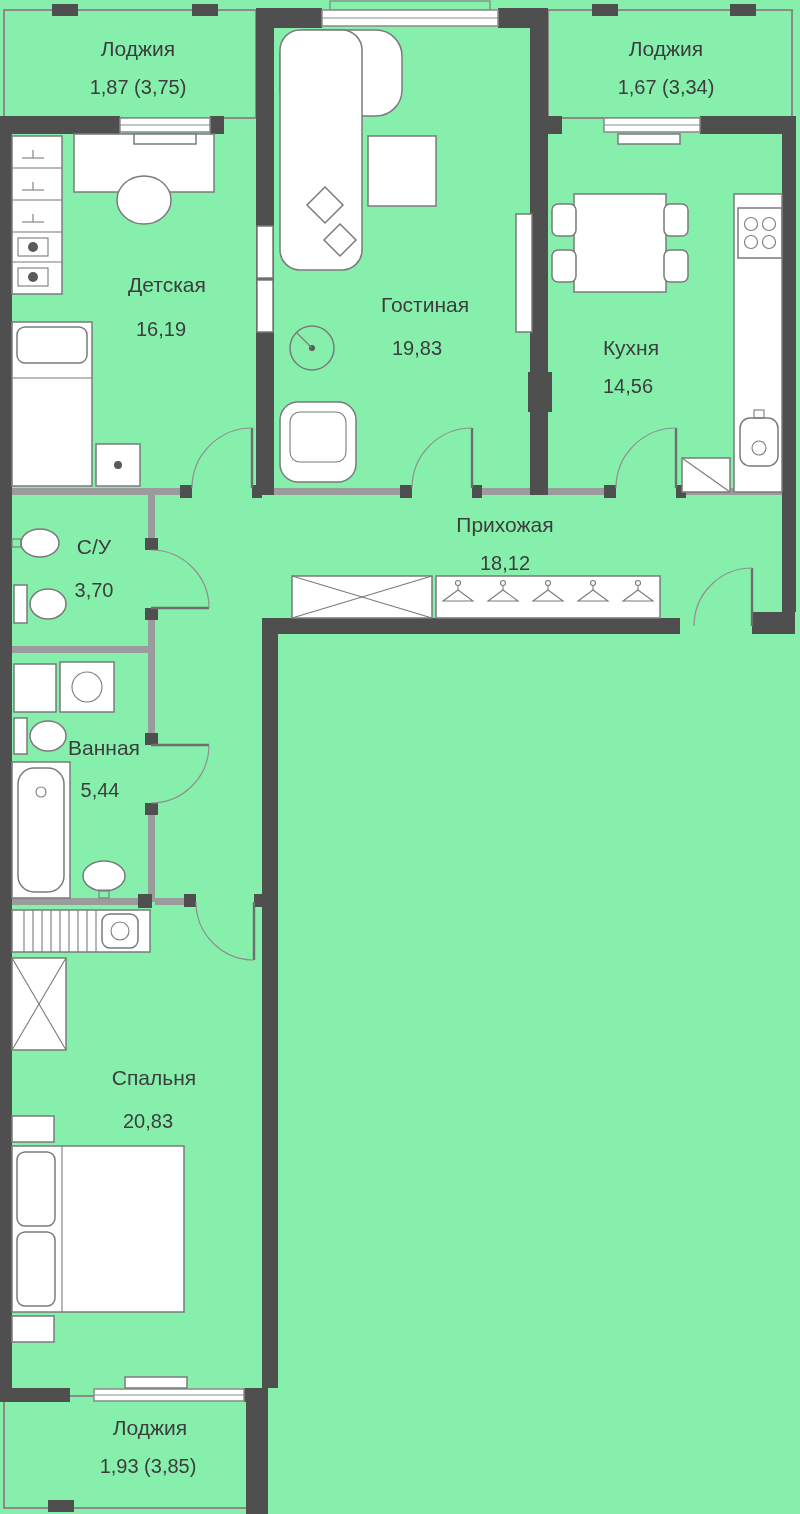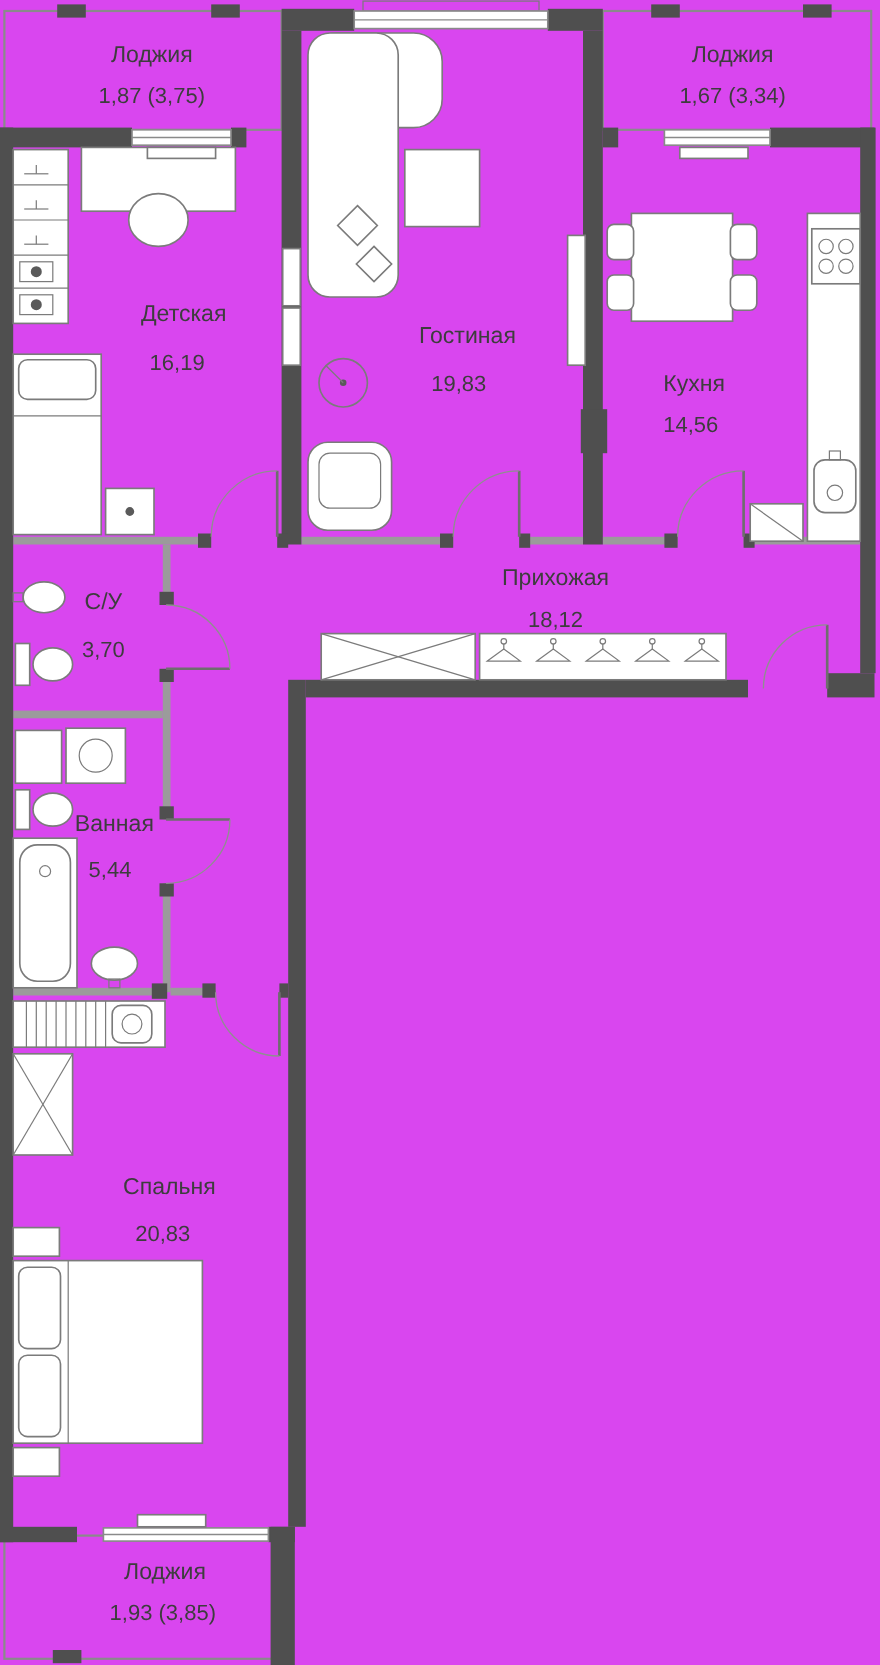--- a/index.html
+++ b/index.html
@@ -1,16 +1,16 @@
 <!DOCTYPE html>
 <html><head>
 <meta charset="utf-8">
 <style>
   html,body{margin:0;padding:0;background:#ffffff;}
-  .stage{width:800px;height:1514px;background:#d946ef;position:relative;overflow:hidden;
+  .stage{width:800px;height:1514px;background:#86efac;position:relative;overflow:hidden;
          font-family:"Liberation Sans", sans-serif;}
   svg{display:block;}
   .out{fill:none;stroke:#8a8a8a;stroke-width:2;}
   .win{fill:#ffffff;stroke:#8a8a8a;stroke-width:1.5;}
   .wline{stroke:#8a8a8a;stroke-width:1.2;fill:none;}
   .f{fill:#ffffff;stroke:#7b7b7b;stroke-width:1.5;}
   .fn{fill:none;stroke:#7b7b7b;stroke-width:1.5;}
   .ft{fill:none;stroke:#7b7b7b;stroke-width:1.1;}
   .arc{fill:none;stroke:#8f8f8f;stroke-width:1.2;}
   .leaf{stroke:#6e6e6e;stroke-width:2.4;}

